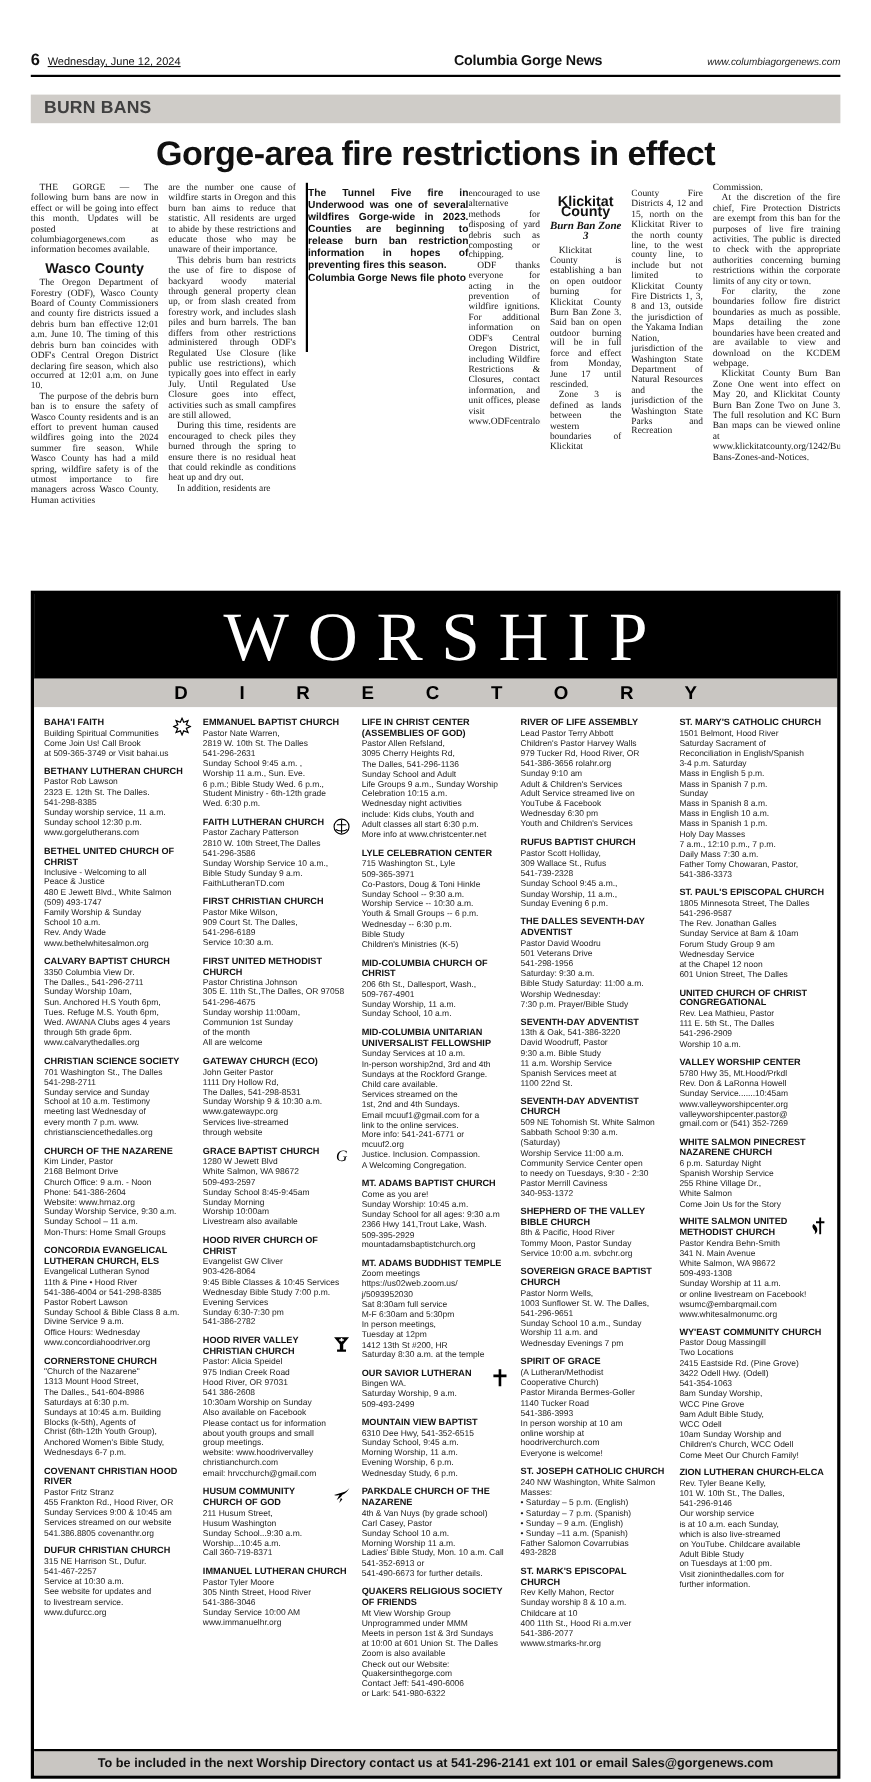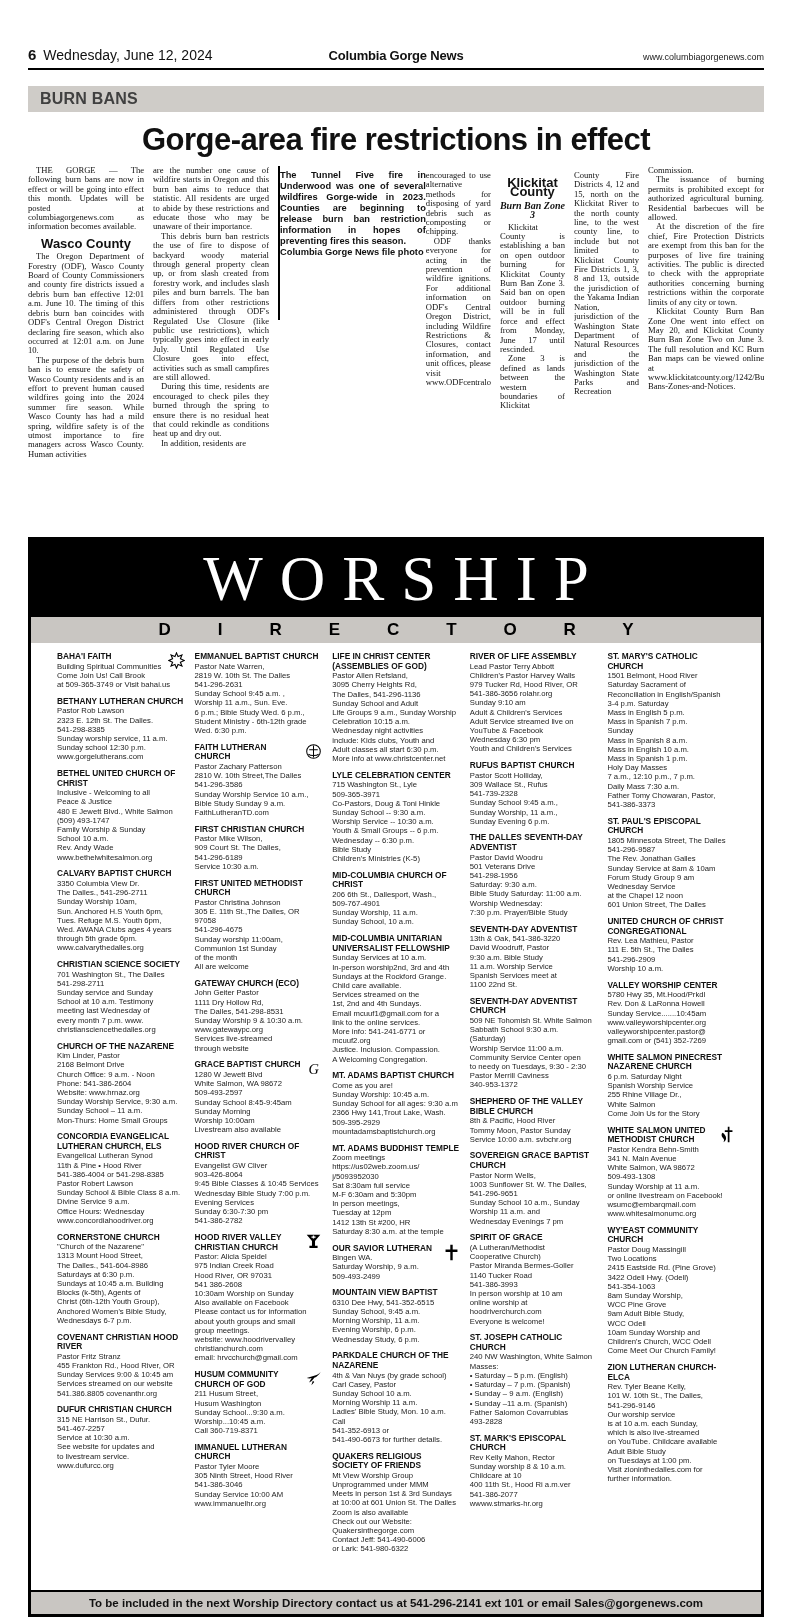--- a/index.html
+++ b/index.html
@@ -3,23 +3,23 @@
 <meta charset="utf-8">
 <style>
   html,body{margin:0;padding:0;background:#fff;}
   body{width:792px;height:1620px;font-family:"Liberation Sans",sans-serif;color:#111;}
   .page{position:relative;width:792px;height:1620px;overflow:hidden;background:#fff;}
 
   
   .masthead{display:flex;align-items:baseline;padding:46px 28px 3px;}
   .mh-left{flex:1;display:flex;align-items:baseline;gap:7px;}
   .pageno{font-size:15px;font-weight:bold;}
-  .date{font-size:14px;}
-  .mh-center{flex:1.4;text-align:center;font-weight:bold;font-size:13px;letter-spacing:-0.2px;}
-  .mh-right{flex:1;text-align:right;font-size:9px;color:#222;}
+  .date{font-size:10px;text-decoration:underline;}
+  .mh-center{flex:1.4;text-align:right;font-weight:bold;font-size:13px;letter-spacing:-0.2px;}
+  .mh-right{flex:1;text-align:right;font-style:italic;font-size:9px;color:#222;}
   .rule{height:2px;background:#000;margin:2px 28px 0;}
 
   
   .section-bar{margin:16px 28px 0;background:#cfccc8;padding:4px 12px;}
   .section-bar span{font-weight:bold;font-size:16px;color:#404040;letter-spacing:0.2px;}
 
   .headline{margin:10px 28px 4px;text-align:center;font-size:31px;font-weight:bold;letter-spacing:-0.5px;}
 
   
   .article{display:flex;gap:9px;margin:8px 28px 0;height:360px;overflow:hidden;}
@@ -42,21 +42,21 @@
   .credit{display:block;}
   .amid-cols{display:flex;gap:9px;margin-top:5px;flex:1;min-height:0;}
   .amid-cols .acol{flex:1;}
 
   
   .directory{margin:11px 28px 0;border:3px solid #000;}
   .dir-banner{background:#000;color:#fff;text-align:center;font-family:"Liberation Serif","DejaVu Serif",serif;
     font-size:63px;line-height:74px;letter-spacing:17px;text-indent:17px;padding:2px 0 1px;}
   .dir-strip{background:#c9c6c2;color:#000;text-align:center;font-weight:bold;font-size:17px;
     letter-spacing:47px;text-indent:47px;padding:3px 0;white-space:nowrap;overflow:hidden;}
-  .dir-cols{display:flex;background:#fff;padding:9px 21px 4px;height:934px;overflow:hidden;}
+  .dir-cols{display:flex;background:#fff;padding:9px 4px 4px;height:934px;overflow:hidden;}
   .dcol{flex:1;padding:0 5px;min-width:0;}
   .entry{margin-bottom:7.5px;}
   .entry-name{font-weight:bold;font-size:8.3px;line-height:9.6px;}
   .entry-line{font-size:7.7px;line-height:9.2px;color:#1c1c1c;}
   .entry-icon{float:right;margin:0 0 2px 3px;width:17px;height:17px;}
   .entry-icon svg{width:17px;height:17px;display:block;}
   .dir-footer{background:#c9c6c2;border-top:2px solid #000;text-align:center;font-weight:bold;font-size:11.5px;padding:5px 0;}
 </style>
 </head>
 <body>
@@ -122,22 +122,22 @@
             <div class="a-p">Klickitat County is establishing a ban on open outdoor burning for Klickitat County Burn Ban Zone 3. Said ban on open outdoor burning will be in full force and effect from Monday, June 17 until rescinded.</div>
             <div class="a-p">Zone 3 is defined as lands between the western boundaries of Klickitat</div>
           </div>
         <div class="acol">
             <div class="a-p cont">County Fire Districts 4, 12 and 15, north on the Klickitat River to the north county line, to the west county line, to include but not limited to Klickitat County Fire Districts 1, 3, 8 and 13, outside the jurisdiction of the Yakama Indian Nation, jurisdiction of the Washington State Department of Natural Resources and the jurisdiction of the Washington State Parks and Recreation</div>
           </div>
       </div>
     </div>
     <div class="acol">
         <div class="a-p cont">Commission.</div>
-        <div class="a-p">The issuance of burning permits is prohibited except for authorized agricultural burning. Residential barbecues will be allowed.</div>
         <div class="a-p">At the discretion of the fire chief, Fire Protection Districts are exempt from this ban for the purposes of live fire training activities. The public is directed to check with the appropriate authorities concerning burning restrictions within the corporate limits of any city or town.</div>
+        <div class="a-p">For clarity, the zone boundaries follow fire district boundaries as much as possible. Maps detailing the zone boundaries have been created and are available to view and download on the KCDEM webpage.</div>
         <div class="a-p">Klickitat County Burn Ban Zone One went into effect on May 20, and Klickitat County Burn Ban Zone Two on June 3. The full resolution and KC Burn Ban maps can be viewed online at www.klickitatcounty.org/1242/Burn-Bans-Zones-and-Notices.</div>
       </div>
   </div>
 
   <div class="directory">
     <div class="dir-banner">WORSHIP</div>
     <div class="dir-strip">DIRECTORY</div>
     <div class="dir-cols">
       <div class="dcol">
           <div class="entry">

